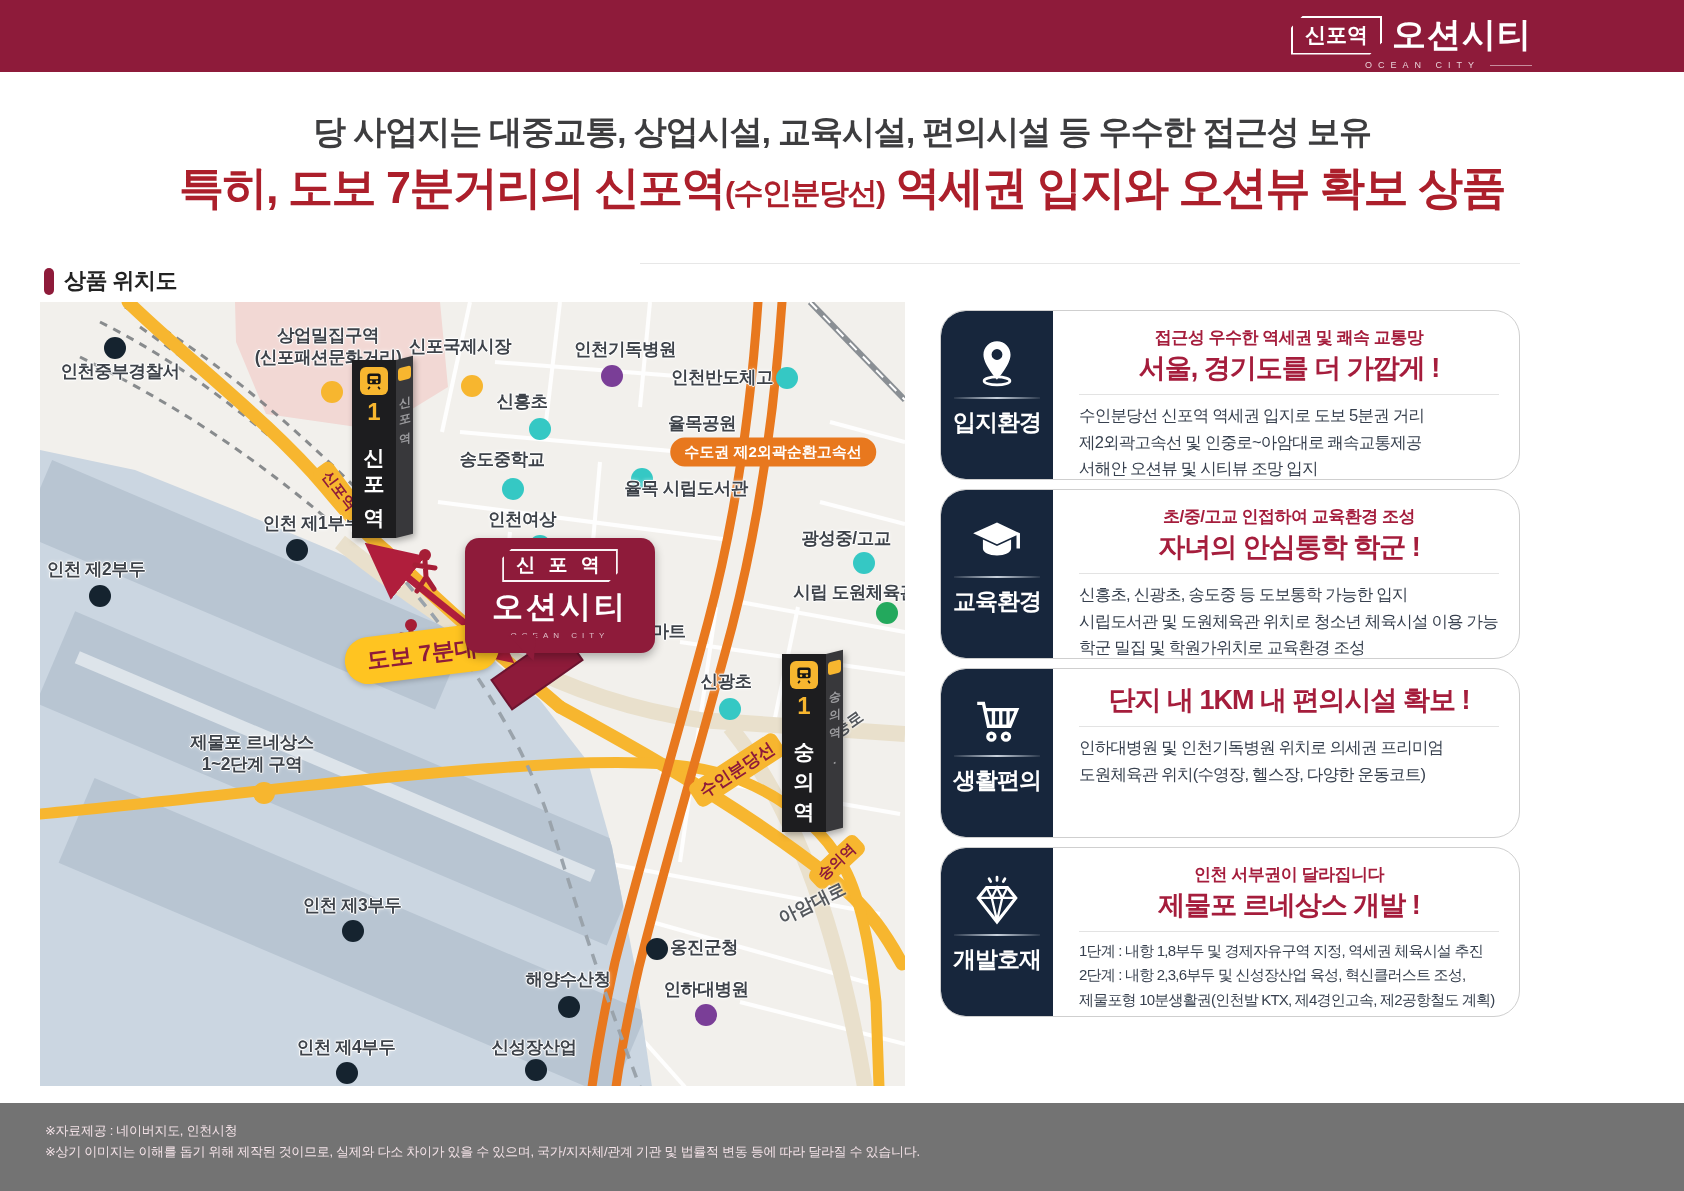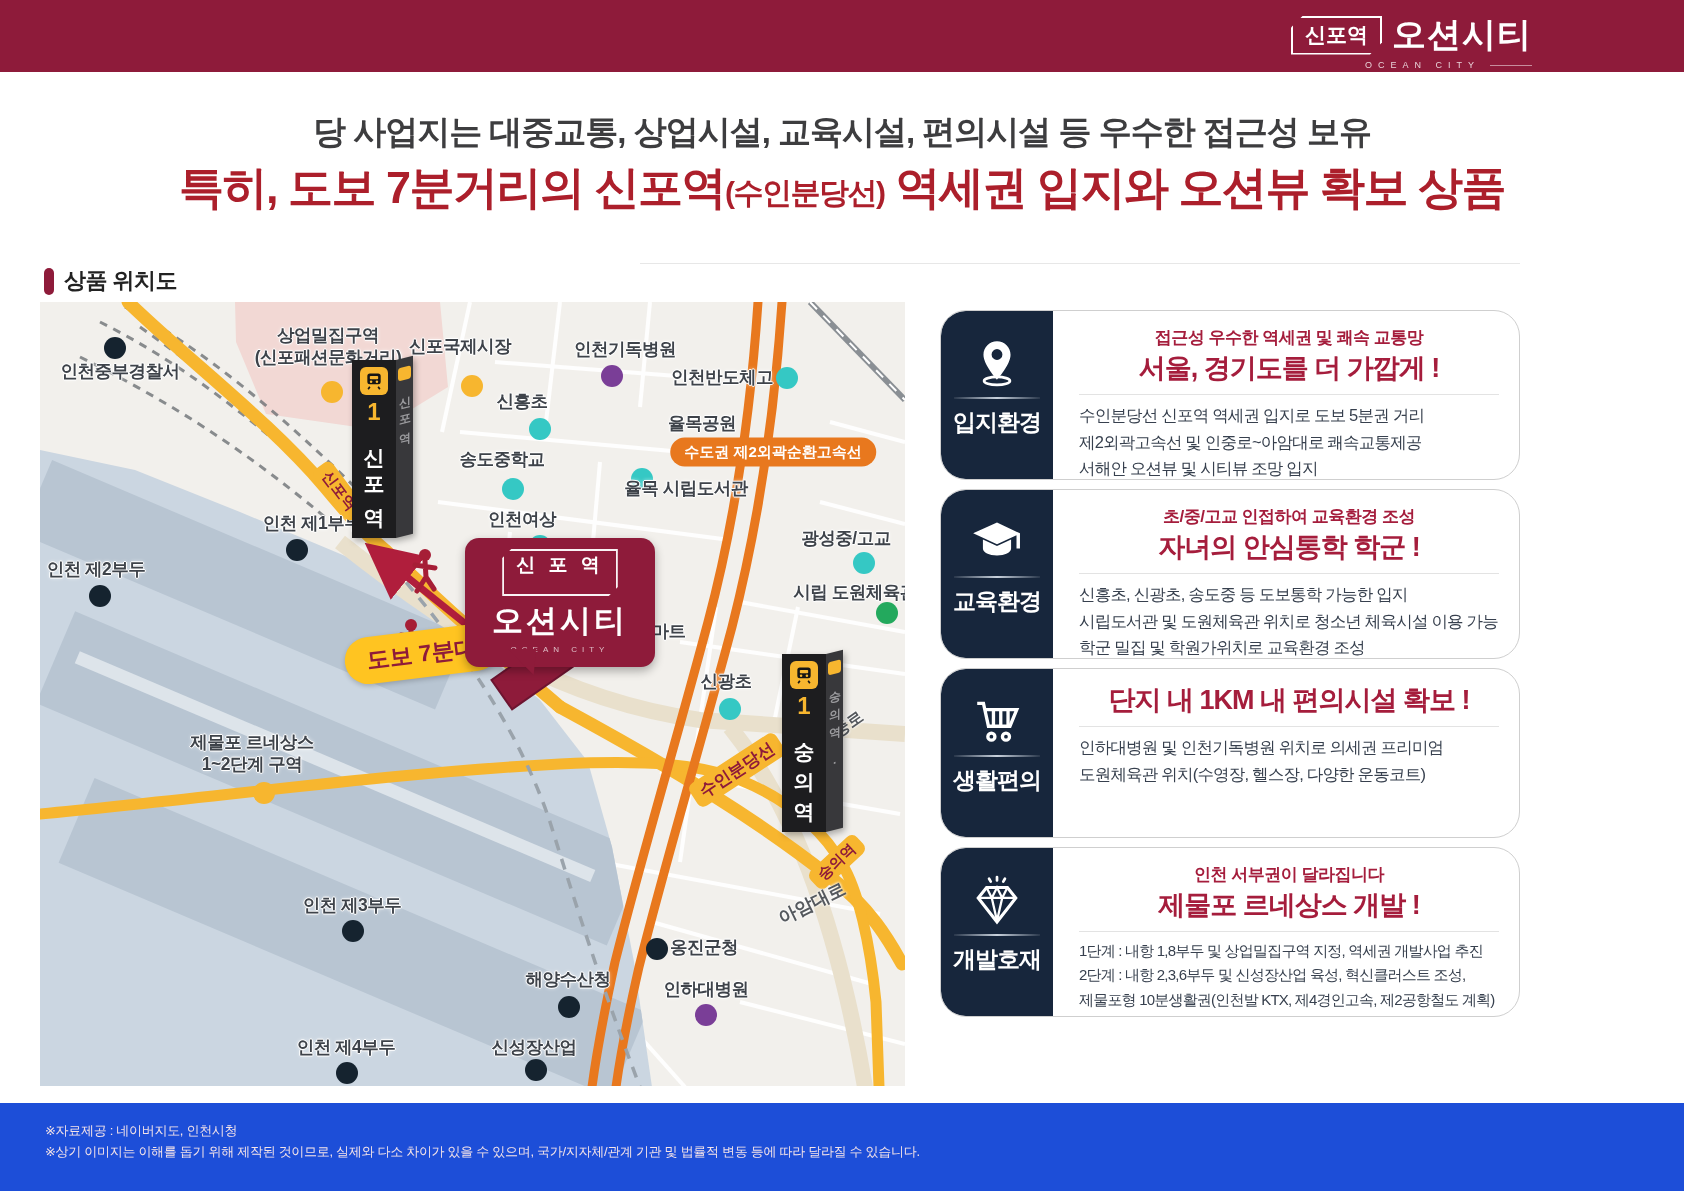--- a/index.html
+++ b/index.html
@@ -46,21 +46,21 @@
             font-weight:700;padding:5px 14px;border-radius:17px;white-space:nowrap;}
   .road-name{position:absolute;transform:translate(-50%,-50%);font-size:16px;font-weight:700;color:#55595E;
              white-space:nowrap;text-shadow:0 0 3px #fff,0 0 3px #fff;}
   .walk-pill{position:absolute;left:382px;top:352px;transform:translate(-50%,-50%) rotate(-7deg);
              background:#FFC421;color:#8E1B3A;font-size:23px;font-weight:800;padding:8px 22px;
              border-radius:26px;white-space:nowrap;box-shadow:0 2px 5px rgba(0,0,0,.2);}
   .bubble{position:absolute;left:425px;top:236px;width:190px;background:#8E1B3A;border-radius:14px;
           padding:11px 0 13px;text-align:center;color:#fff;box-shadow:0 4px 10px rgba(0,0,0,.3);z-index:5;}
   .bubble::after{content:"";position:absolute;left:52px;bottom:-22px;width:0;height:0;
                  border:14px solid transparent;border-top:26px solid #8E1B3A;transform:skewX(24deg);}
-  .bubble-station{display:inline-block;border:2px solid rgba(255,255,255,.95);padding:1px 12px 16px;
+  .bubble-station{display:inline-block;border:2px solid rgba(255,255,255,.95);padding:1px 12px 2px;
                   font-size:19px;font-weight:700;letter-spacing:4px;
                   clip-path:polygon(9px 0,100% 0,100% calc(100% - 9px),calc(100% - 9px) 100%,0 100%,0 9px);}
   .bubble-name{margin-top:4px;font-size:31px;font-weight:800;letter-spacing:3px;}
   .bubble-sub{margin-top:3px;font-size:8px;letter-spacing:5px;color:rgba(255,255,255,.7);}
 
   .station{position:absolute;display:flex;z-index:4;filter:drop-shadow(2px 3px 3px rgba(0,0,0,.3));}
   .st-front{width:44px;background:#1D1D1F;display:flex;flex-direction:column;align-items:center;
             padding:7px 0 16px;}
   .st-icon{width:28px;height:28px;background:#F7B62F;border-radius:6px;display:flex;align-items:center;
            justify-content:center;}
@@ -85,21 +85,21 @@
   .card-side .cname{color:#fff;font-size:23px;font-weight:800;letter-spacing:-1px;}
   .card-body{flex:1;padding:12px 20px 10px 26px;}
   .csub{text-align:center;font-size:17px;font-weight:700;color:#A51D3C;letter-spacing:-0.5px;margin-top:3px;}
   .ctitle{text-align:center;font-size:27px;font-weight:800;color:#A51D3C;letter-spacing:-1px;margin-top:1px;}
   .crule2{height:1px;background:#E3E3E3;margin:8px 0 7px;}
   .cline{font-size:16.5px;font-weight:500;color:#37404E;letter-spacing:-0.8px;line-height:1.62;
          white-space:nowrap;}
   .card.c4 .cline{font-size:15px;}
 
   
-  .footer{position:absolute;left:0;top:1103px;width:1684px;height:88px;background:#1d4ed8;
+  .footer{position:absolute;left:0;top:1103px;width:1684px;height:88px;background:#737373;
           box-sizing:border-box;padding:17px 40px 0 45px;}
   .footer .fline{color:#F4E3E8;font-size:13px;letter-spacing:-0.3px;line-height:1.65;}
 </style>
 </head>
 <body>
 
 <div class="page">
 
   <div class="topbar">
     <div class="logo">
@@ -393,21 +393,21 @@
               <path d="M12 1v1.6M8.2 1.8l.8 1.4M15.8 1.8l-.8 1.4" stroke-width="1.3" stroke-linecap="round"></path>
             </svg>
         </div>
         <div class="crule"></div>
         <div class="cname">개발호재</div>
       </div>
       <div class="card-body">
         <div class="csub">인천 서부권이 달라집니다</div>
         <div class="ctitle">제물포 르네상스 개발 !</div>
         <div class="crule2"></div>
-        <div class="cline">1단계 : 내항 1,8부두 및 상업밀집구역 지정, 역세권 개발사업 추진</div>
+        <div class="cline">1단계 : 내항 1,8부두 및 경제자유구역 지정, 역세권 체육시설 추진</div>
         <div class="cline">2단계 : 내항 2,3,6부두 및 신성장산업 육성, 혁신클러스트 조성,</div>
         <div class="cline">제물포형 10분생활권(인천발 KTX, 제4경인고속, 제2공항철도 계획)</div>
       </div>
     </div>
 
   </div>
 
   <div class="footer">
     <div class="fline">※자료제공 : 네이버지도, 인천시청</div>
     <div class="fline">※상기 이미지는 이해를 돕기 위해 제작된 것이므로, 실제와 다소 차이가 있을 수 있으며, 국가/지자체/관계 기관 및 법률적 변동 등에 따라  달라질 수 있습니다.</div>

